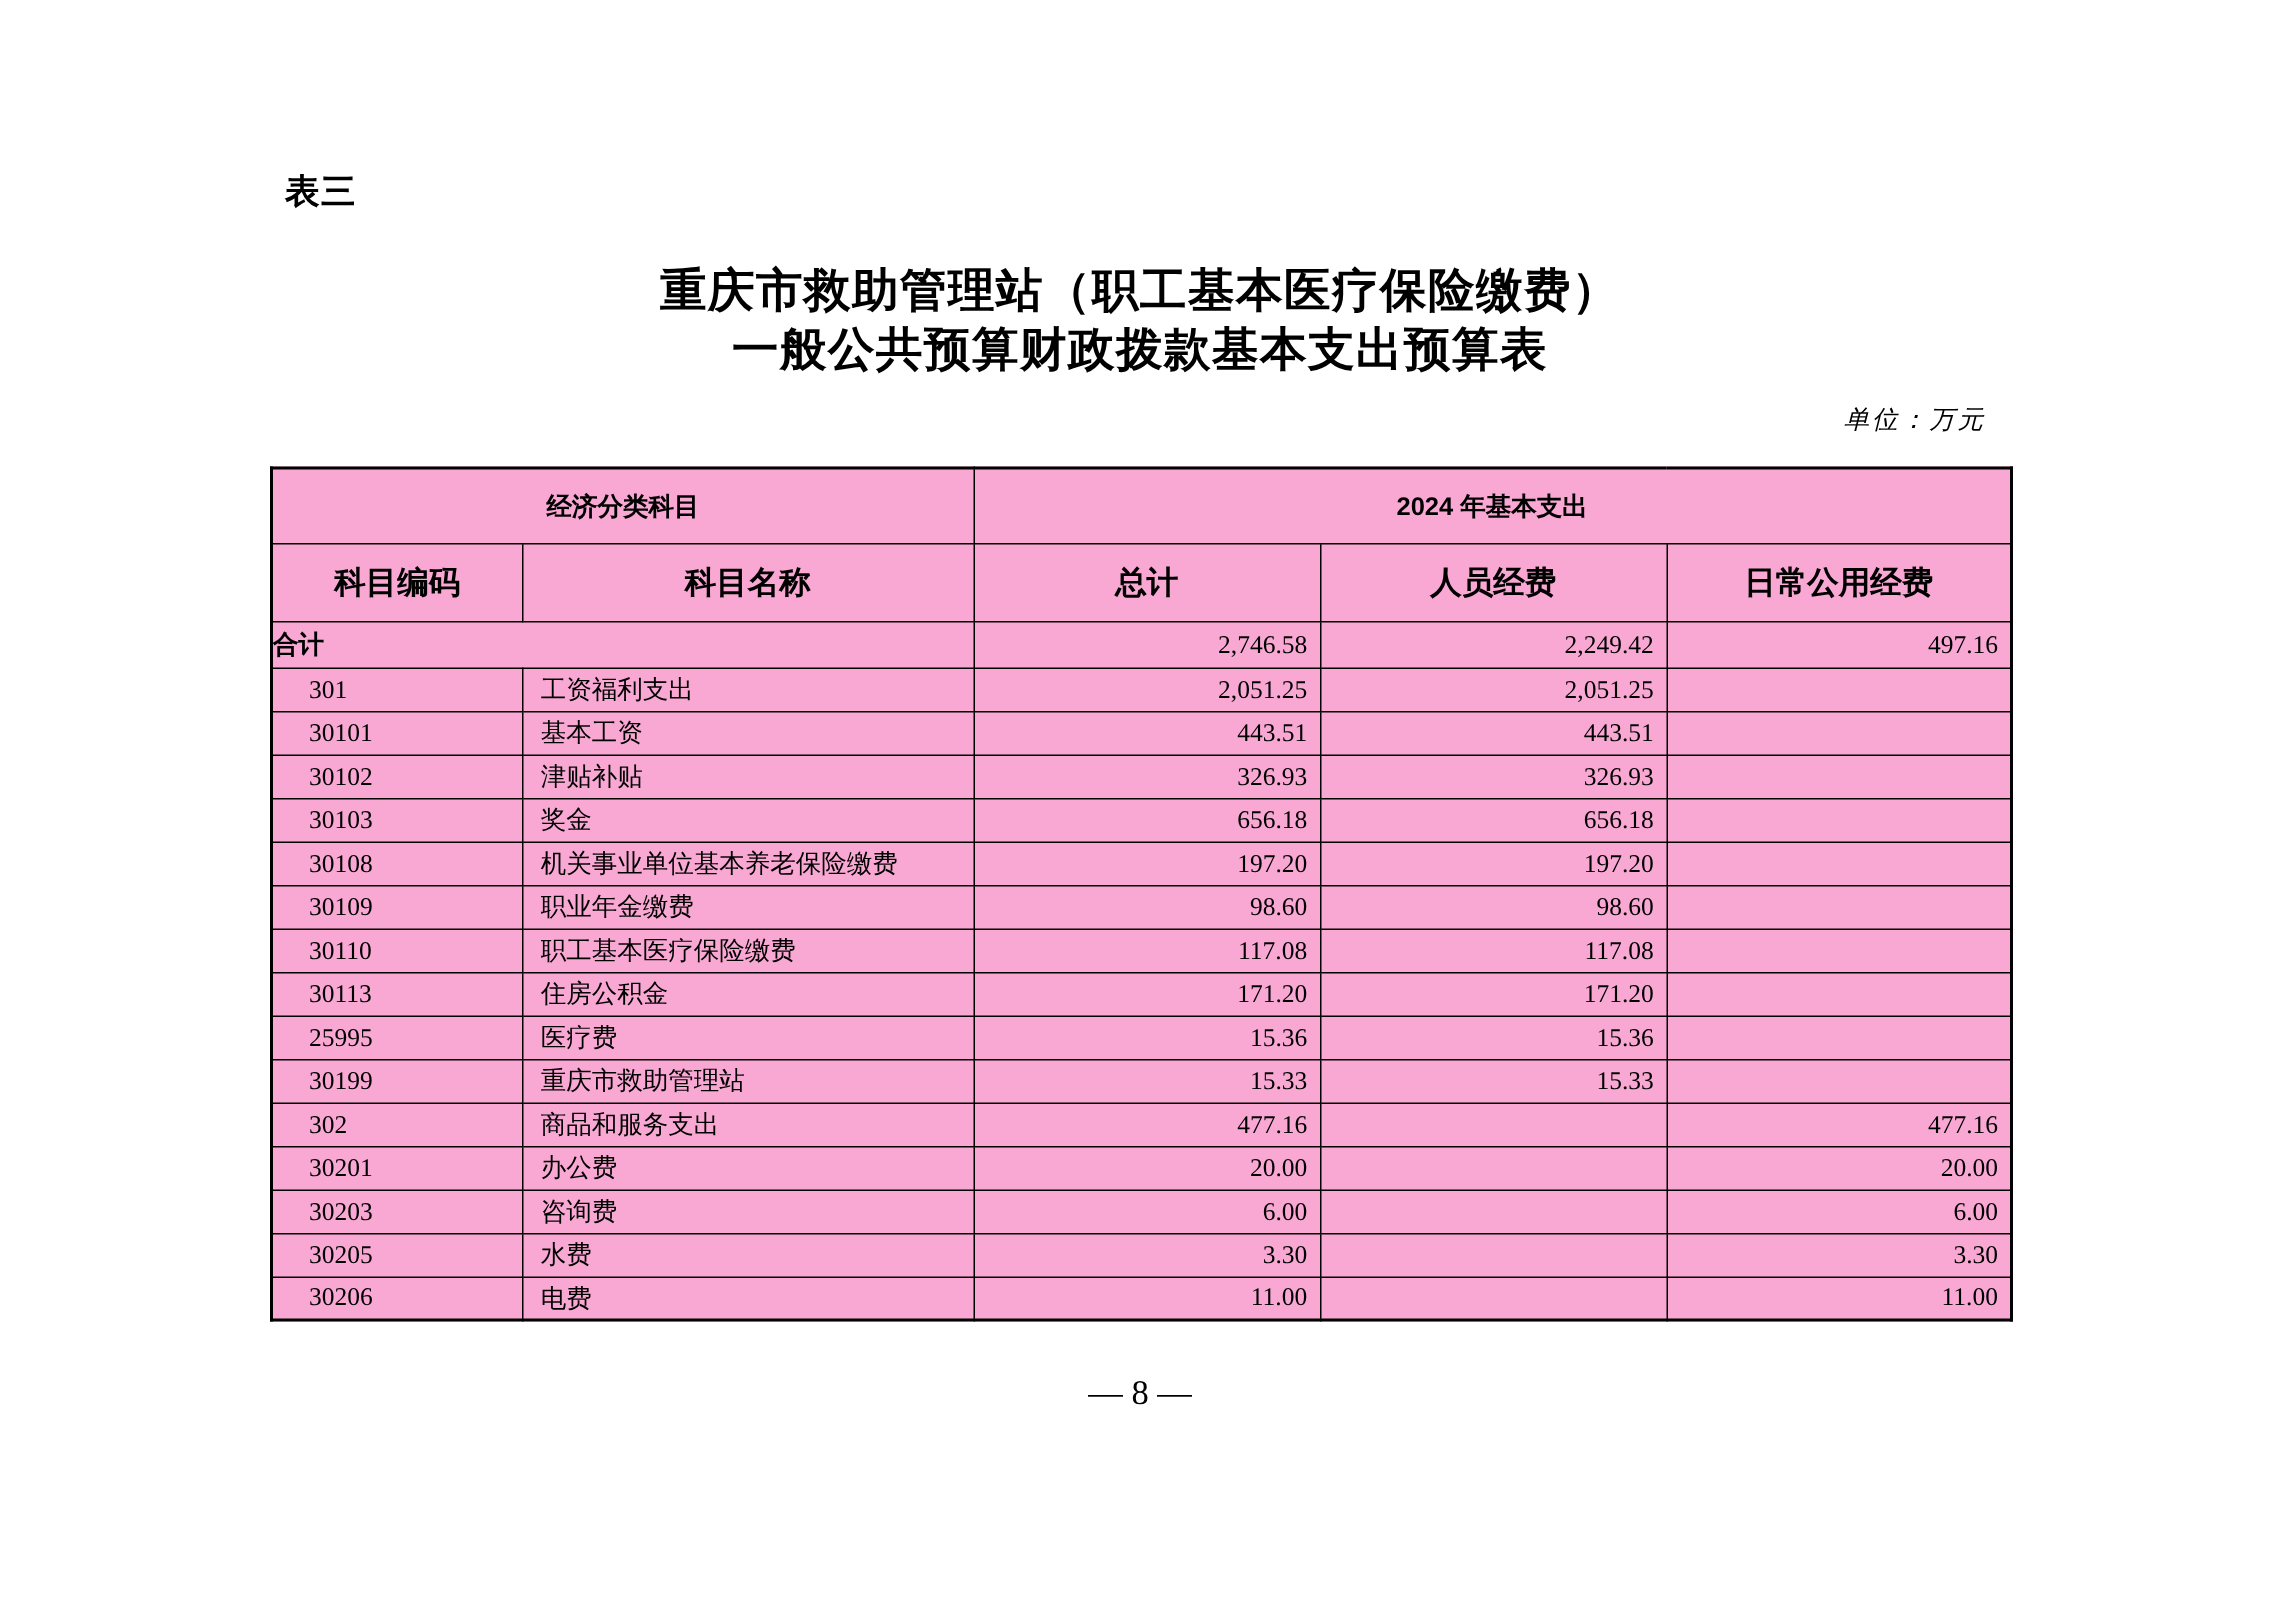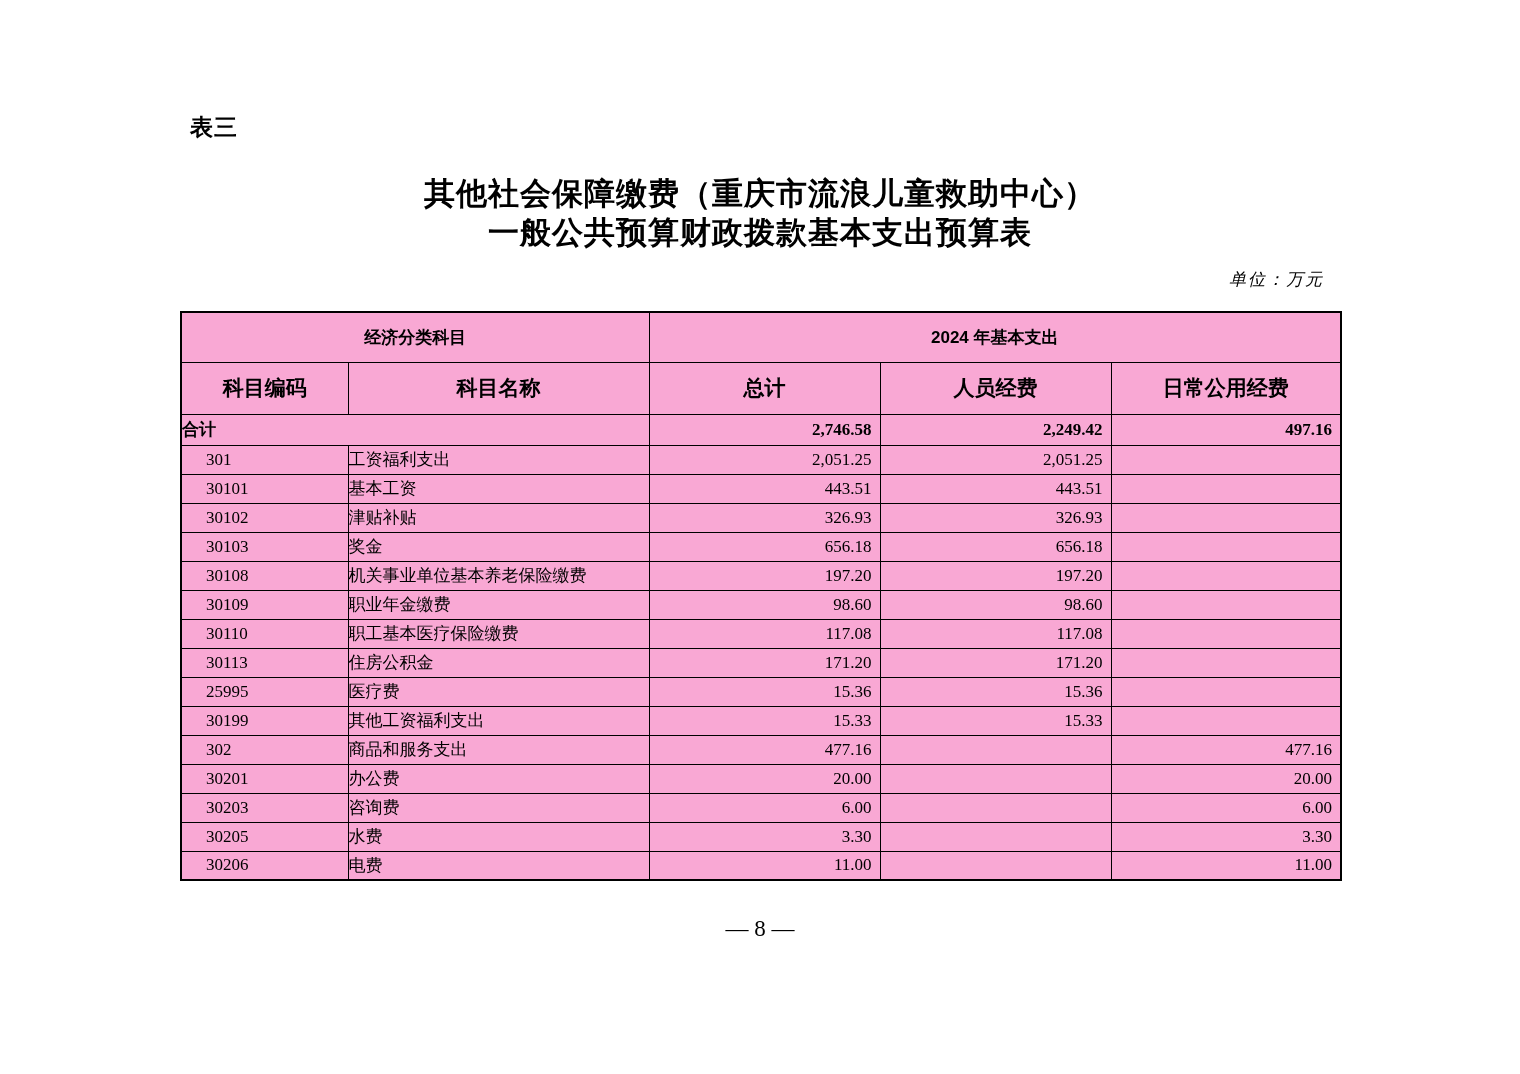--- a/index.html
+++ b/index.html
@@ -85,46 +85,47 @@
     font-size: 18px;
   }
   tbody tr.data-row td { height: 29px; font-size: 17px; }
   td.code {
     text-align: left;
     padding-left: 24px;
     font-family: "Liberation Serif", "DejaVu Serif", serif;
   }
   td.name {
     text-align: left;
+    padding-left: 12px;
   }
   td.num {
     text-align: right;
     padding-right: 8px;
     font-family: "Liberation Serif", "DejaVu Serif", serif;
   }
-  td.num.bold { font-weight: bold; }
+  td.num.bold { font-weight: normal; }
   .page-number {
     position: absolute;
     left: 0;
     right: 0;
     top: 916px;
     text-align: center;
     font-size: 23px;
     font-family: "Liberation Serif", "DejaVu Serif", serif;
   }
 </style>
 </head>
 <body>
 
 <div class="page">
 
   <div class="table-label">表三</div>
 
   <div class="doc-title">
-    <span>其他社会保障缴费（重庆市流浪儿童救助中心）</span><br>
+    <span>重庆市救助管理站（职工基本医疗保险缴费）</span><br>
     <span>一般公共预算财政拨款基本支出预算表</span>
   </div>
 
   <div class="unit-note">单位：万元</div>
 
   <table class="budget-table">
     <colgroup>
       <col style="width:167px">
       <col style="width:301px">
       <col style="width:231px">
@@ -210,21 +211,21 @@
         </tr>
         <tr class="data-row">
           <td class="code">25995</td>
           <td class="name">医疗费</td>
           <td class="num">15.36</td>
           <td class="num">15.36</td>
           <td class="num"></td>
         </tr>
         <tr class="data-row">
           <td class="code">30199</td>
-          <td class="name">其他工资福利支出</td>
+          <td class="name">重庆市救助管理站</td>
           <td class="num">15.33</td>
           <td class="num">15.33</td>
           <td class="num"></td>
         </tr>
         <tr class="data-row">
           <td class="code">302</td>
           <td class="name">商品和服务支出</td>
           <td class="num">477.16</td>
           <td class="num"></td>
           <td class="num">477.16</td>

